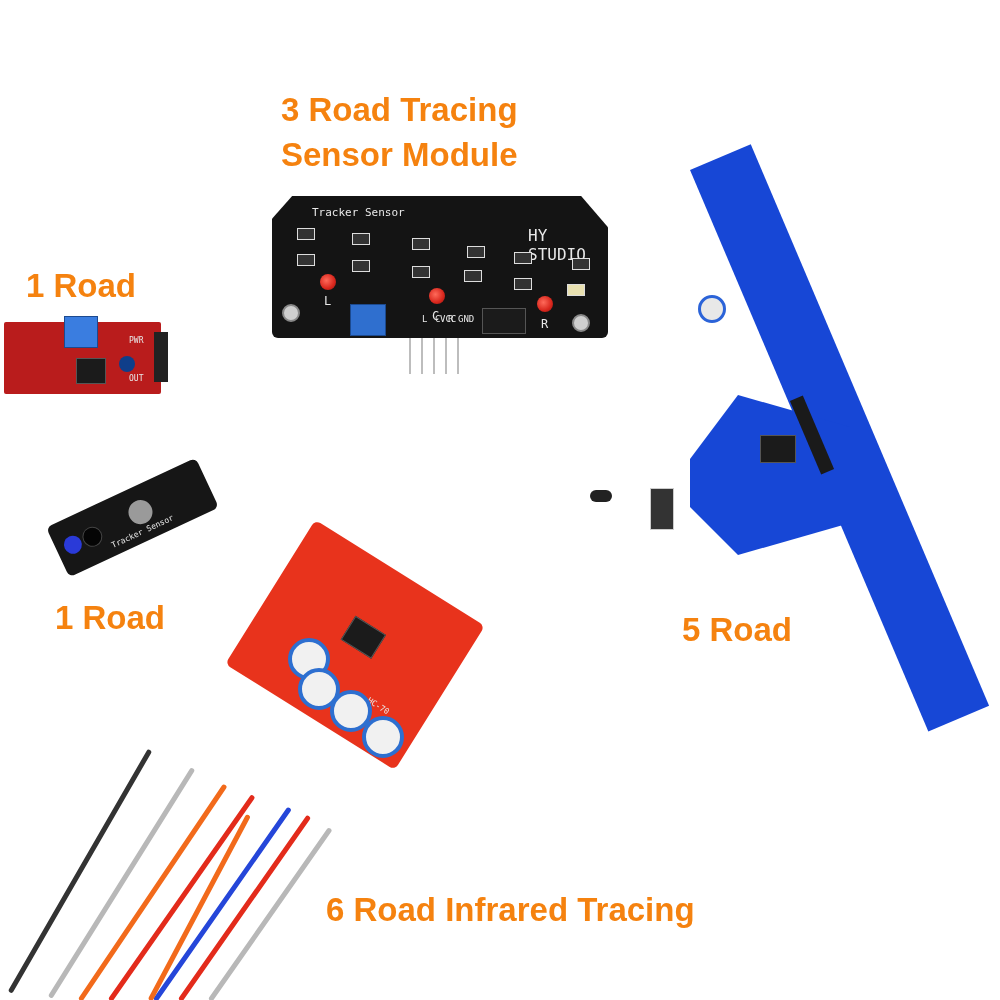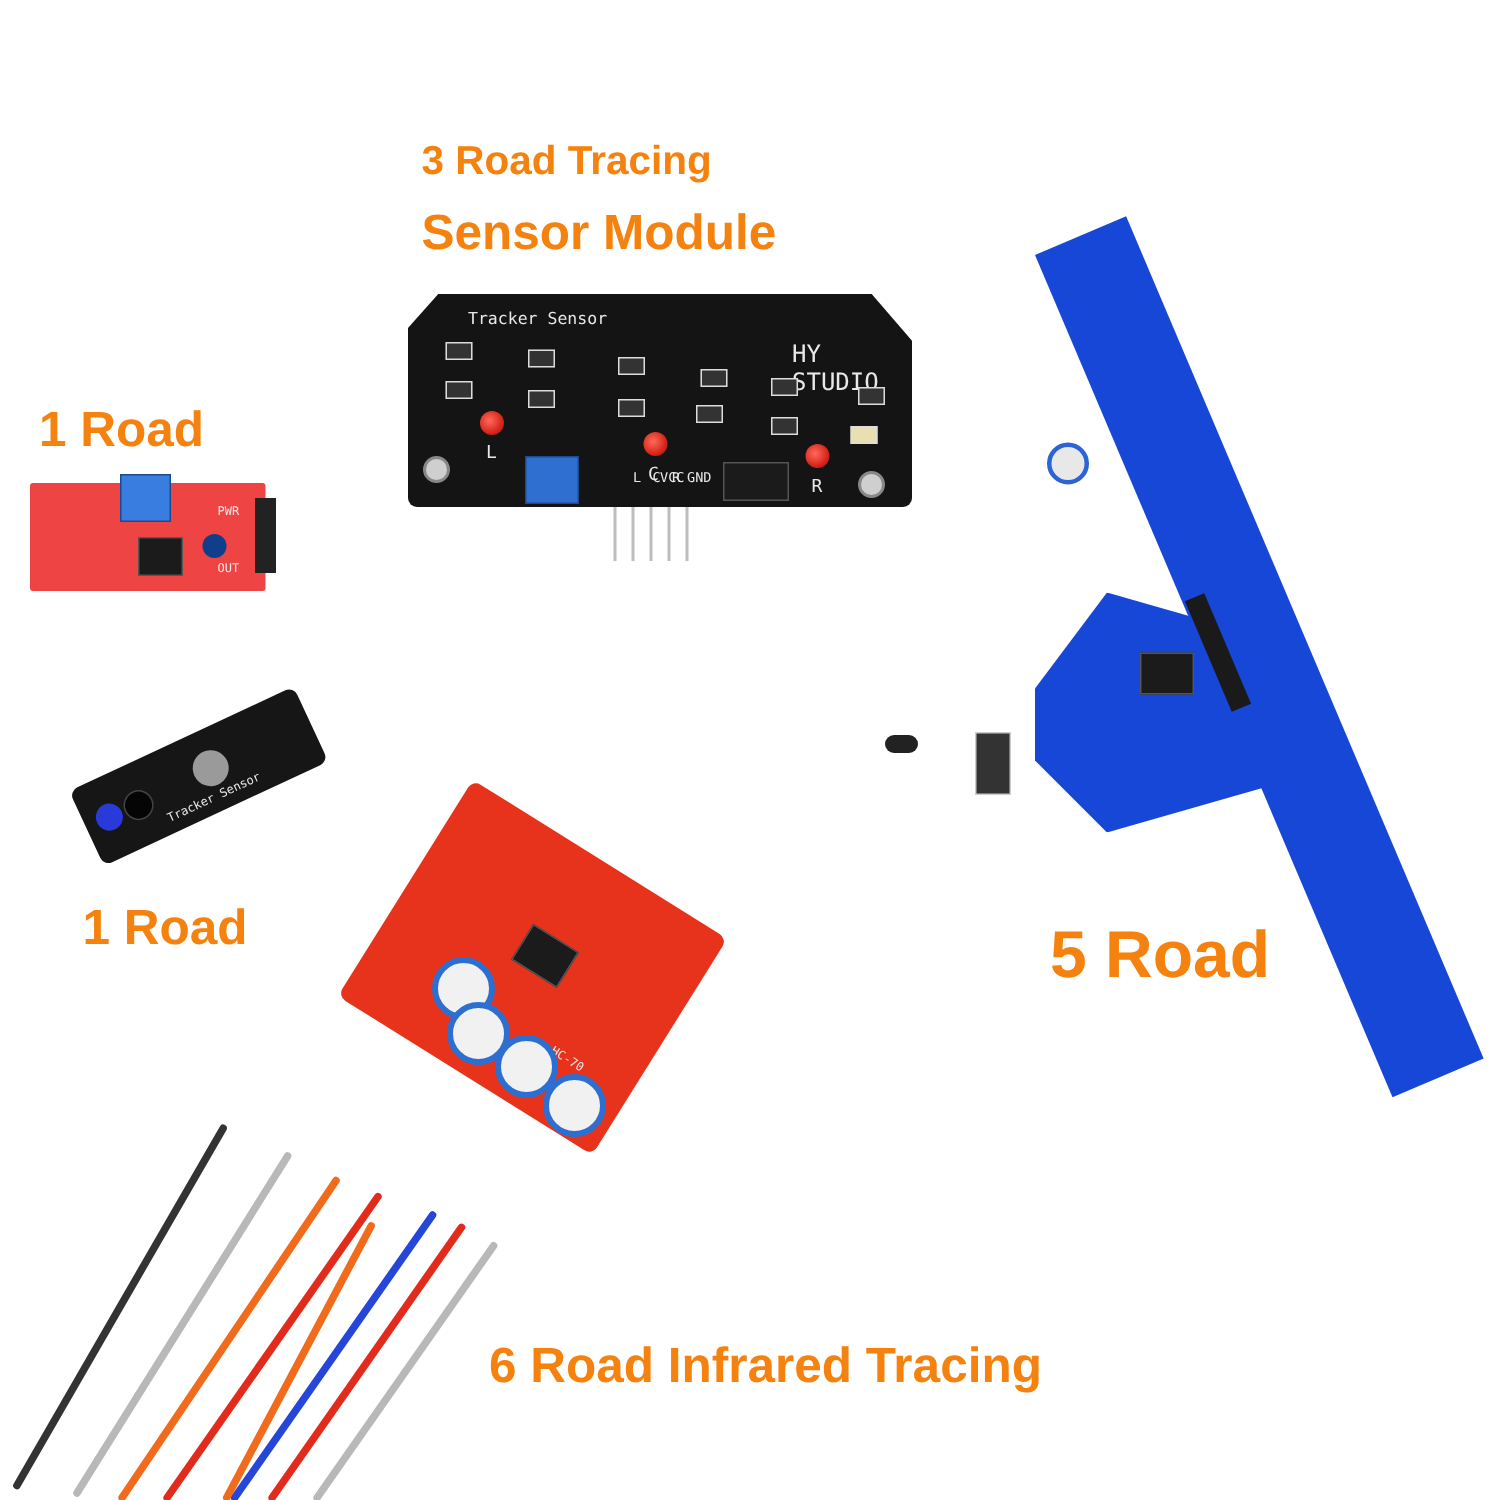--- a/index.html
+++ b/index.html
@@ -10,38 +10,38 @@
   .board3{left:272px;top:196px;width:336px;height:142px;background:#141414;border-radius:6px;
     clip-path:polygon(6% 0,92% 0,100% 22%,100% 100%,0 100%,0 16%);}
   .silk{position:absolute;color:#e8e8e8;font-size:10px;font-family:"DejaVu Sans Mono",monospace;}
   .res{position:absolute;width:16px;height:10px;border:1.5px solid #ddd;background:#333;}
   .ledr{position:absolute;width:16px;height:16px;border-radius:50%;background:radial-gradient(circle at 40% 40%,#ff6a5a,#d8261c 60%,#8a1410);}
   .hole{position:absolute;width:14px;height:14px;border-radius:50%;background:#cfcfcf;border:2px solid #888;}
   .pin{position:absolute;width:2px;background:#bdbdbd;}
   .ic{position:absolute;background:#1b1b1b;border:1px solid #555;}
   .pot-blue{position:absolute;background:#2f6fcf;border:1px solid #1c4a8f;}
   
-  .board1a{left:20px;top:322px;width:157px;height:72px;background:#ef4444;border-radius:2px;}
+  .board1a{left:4px;top:322px;width:157px;height:72px;background:#b91c1c;border-radius:2px;}
   
   .board1b{left:50px;top:490px;width:165px;height:55px;background:#161616;transform:rotate(-25deg);transform-origin:center;border-radius:6px;}
   
   .board5{background:#1747d6;position:absolute;}
   
   .board4{left:255px;top:560px;width:200px;height:170px;background:#e8331c;transform:rotate(32deg);border-radius:6px;}
   .wire{position:absolute;height:5px;border-radius:3px;transform-origin:left center;}
   .white-pot{position:absolute;width:34px;height:34px;border-radius:50%;background:#f1f1f1;border:4px solid #2d6fd0;}
 </style>
 </head>
 <body>
 
-<div class="label" style="left:281px;top:92px;font-size:27px;">3 Road Tracing</div>
+<div class="label" style="left:281px;top:92px;font-size:33px;">3 Road Tracing</div>
 <div class="label" style="left:281px;top:137px;font-size:33px;">Sensor Module</div>
 <div class="label" style="left:26px;top:268px;font-size:33px;">1 Road</div>
 <div class="label" style="left:55px;top:600px;font-size:33px;">1 Road</div>
-<div class="label" style="left:700px;top:612px;font-size:44px;">5 Road</div>
+<div class="label" style="left:682px;top:612px;font-size:33px;">5 Road</div>
 <div class="label" style="left:326px;top:892px;font-size:33px;">6 Road Infrared Tracing</div>
 
 <div class="abs board3">
   <div class="silk" style="left:40px;top:10px;font-size:11px;">Tracker Sensor</div>
   <div class="silk" style="left:256px;top:30px;font-size:16px;">HY STUDIO</div>
   <div class="res" style="left:25px;top:32px;"></div>
   <div class="res" style="left:80px;top:37px;"></div>
   <div class="res" style="left:25px;top:58px;"></div>
   <div class="res" style="left:80px;top:64px;"></div>
   <div class="res" style="left:140px;top:42px;"></div>

